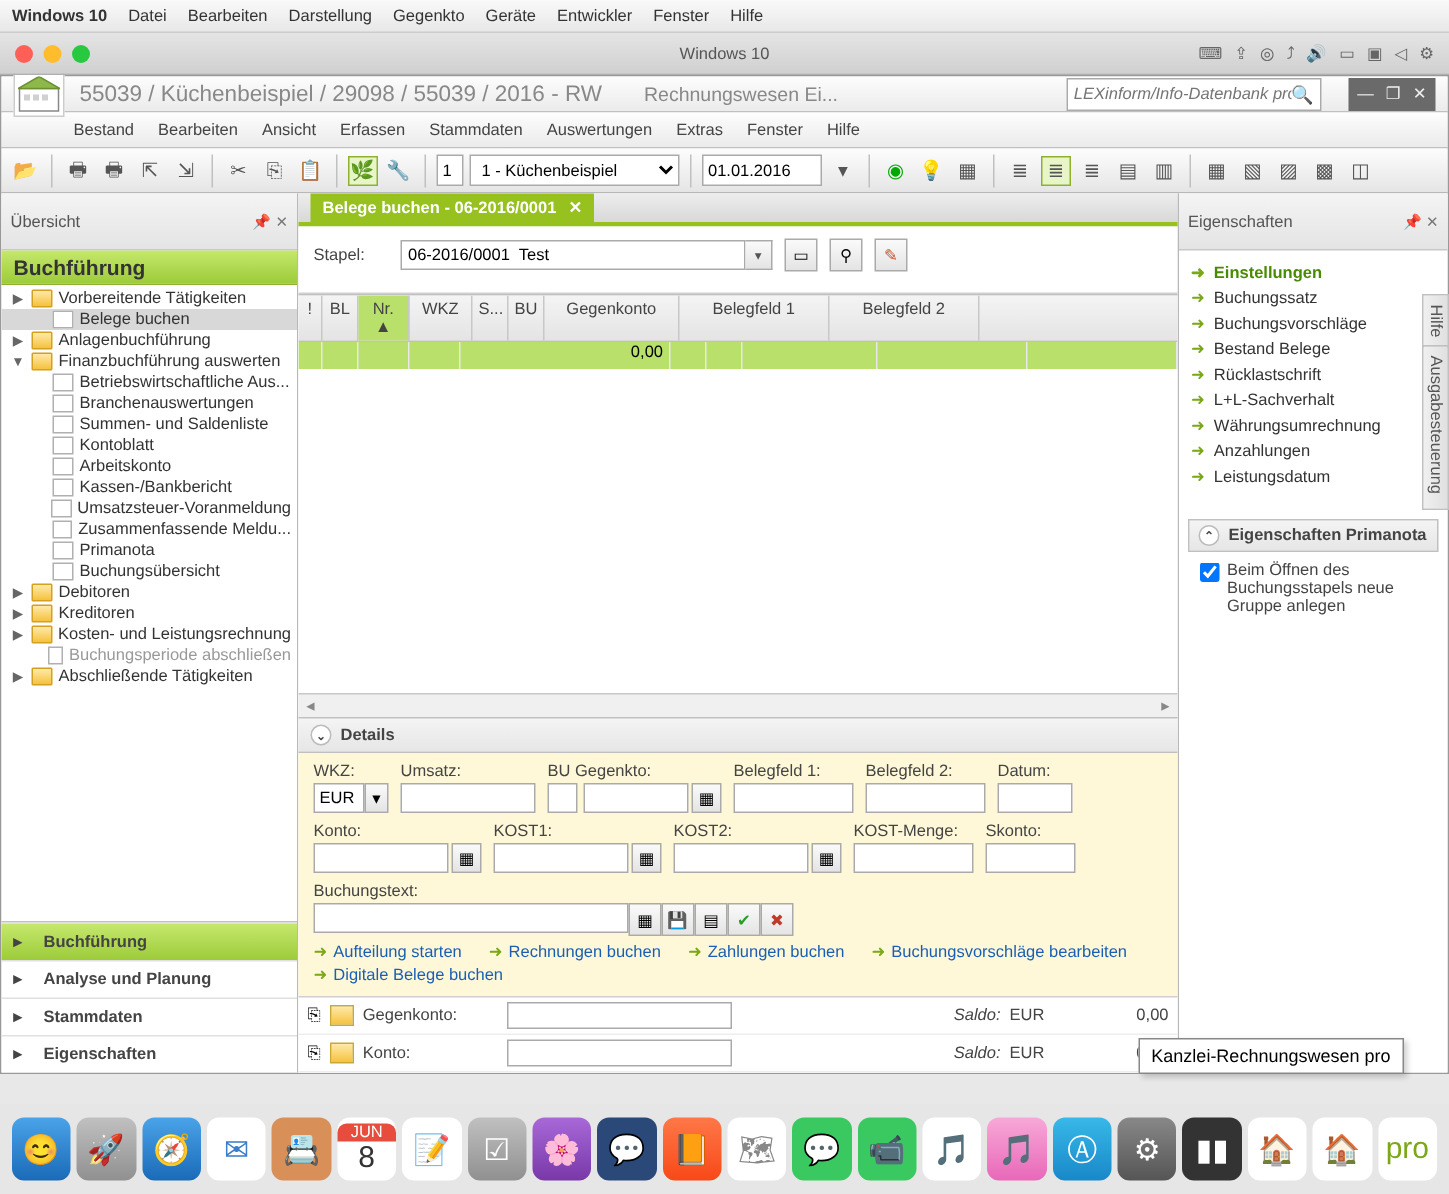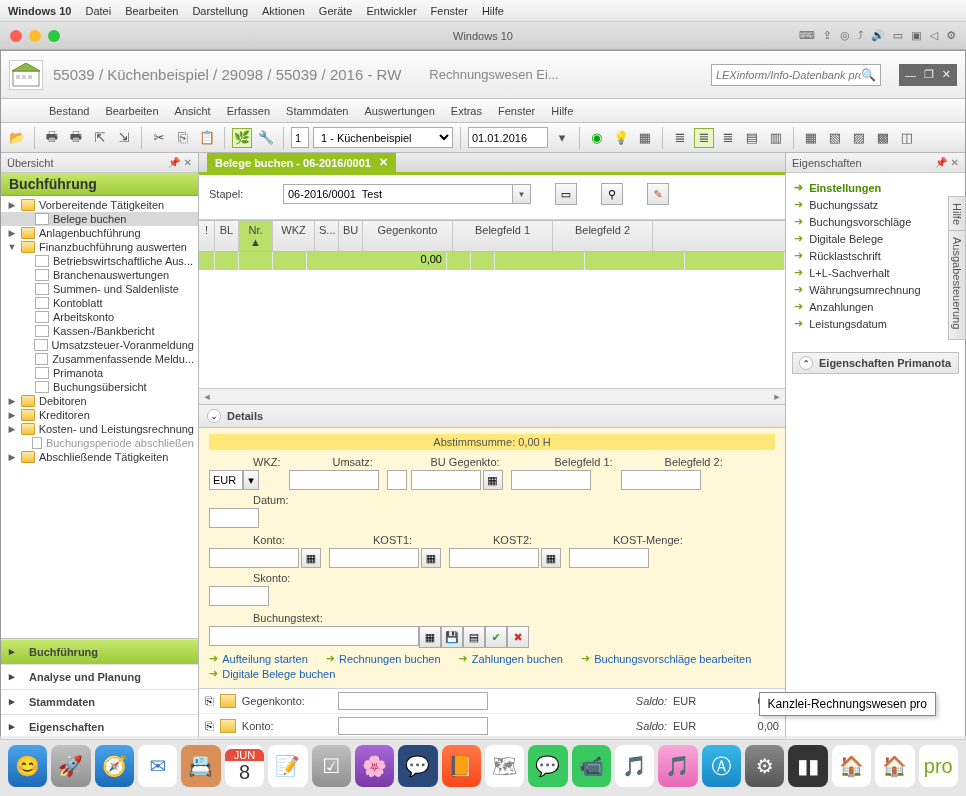--- a/index.html
+++ b/index.html
@@ -14,21 +14,21 @@
 .tl { width: 12px; height: 12px; border-radius: 50%; }
 .tl.r { background:#ff5f57; } .tl.y{background:#ffbd2e;} .tl.g{background:#28c940;}
 .mac-titlebar .mtitle { position:absolute; left:50%; transform:translateX(-50%); color:#555; }
 .mac-titlebar .micons { margin-left:auto; display:flex; gap:8px; color:#666; font-size:13px;}
 .mac-titlebar .micons span{cursor:default;}
 
 
 .app-shell { background:#fff; border:1px solid #999; }
 
 
-.app-titlebar { height: 48px; background: linear-gradient(#fdfdfd,#ebebeb); border-bottom:1px solid #c0c0c0; display:flex; align-items:center; padding:0 8px; gap:10px; }
+.app-titlebar { height: 24px; background: linear-gradient(#fdfdfd,#ebebeb); border-bottom:1px solid #c0c0c0; display:flex; align-items:center; padding:0 8px; gap:10px; }
 .app-logo { width:34px; height:30px; background:#fff; border:1px solid #ccc; display:flex; align-items:center; justify-content:center; }
 .app-logo svg{width:28px;height:24px;}
 .breadcrumb { color:#888; font-size:15px; }
 .app-titlebar .subtitle { color:#888; margin-left:18px; font-size:13px;}
 .searchbox { margin-left:auto; border:1px solid #aaa; background:#fff; height:22px; width:170px; display:flex; align-items:center; padding:0 4px;}
 .searchbox input { border:none; outline:none; flex:1; font-style:italic; color:#888; font-size:11px;}
 .searchbox .mag { color:#666; font-size:12px;}
 .winbtns { margin-left:8px; background:#6a6a6a; color:#eee; height:22px; display:flex; align-items:center; gap:8px; padding:0 6px; font-size:12px;}
 
 
@@ -38,21 +38,21 @@
 
 .app-toolbar { height:30px; background:linear-gradient(#fdfdfd,#e5e5e5); border-bottom:1px solid #b8b8b8; display:flex; align-items:center; padding:0 6px; gap:4px;}
 .tbtn { width:20px; height:20px; border:1px solid transparent; display:flex; align-items:center; justify-content:center; color:#555; font-size:13px;}
 .tsep { width:1px; height:22px; background:#c0c0c0; margin:0 3px;}
 .tselect { height:21px; border:1px solid #aaa; background:#fff; padding:0 3px; font-size:11px;}
 .tdate { height:21px; border:1px solid #aaa; background:#fff; padding:0 3px; font-size:11px; width:80px;}
 
 
 .main-layout { display:flex; height:586px; }
 .left-panel { width:198px; background:#fff; border-right:1px solid #b8b8b8; display:flex; flex-direction:column;}
-.panel-header { height:20px; background:linear-gradient(#f4f4f4,#e4e4e4); border-bottom:1px solid #c8c8c8; display:flex; align-items:center; padding:0 6px; font-size:11px; color:#555;}
+.panel-header { height:38px; background:linear-gradient(#f4f4f4,#e4e4e4); border-bottom:1px solid #c8c8c8; display:flex; align-items:center; padding:0 6px; font-size:11px; color:#555;}
 .panel-header .pin { margin-left:auto; font-size:10px; color:#777;}
 .nav-title { background:linear-gradient(#c5e86c,#9dcb3a); color:#333; font-weight:bold; font-size:14px; padding:3px 8px; border-bottom:1px solid #8fb030;}
 .tree { flex:1; overflow:auto; padding:2px 0; font-size:11px;}
 .tree-item { display:flex; align-items:center; padding:1px 4px 1px 6px; gap:4px; color:#333; white-space:nowrap;}
 .tree-item.sel { background:#d8d8d8; }
 .tree-item .exp { width:10px; text-align:center; color:#666; font-size:9px;}
 .tree-item .ficon { width:14px; height:12px; }
 .ficon.folder{ background:linear-gradient(#ffe9a8,#f5c23e); border:1px solid #d4a020; border-radius:1px;}
 .ficon.doc{ background:#fff; border:1px solid #b0b0b0;}
 .indent1{padding-left:20px;}
@@ -64,21 +64,21 @@
 .bicon{width:14px;height:14px;}
 
 
 .center-panel { flex:1; display:flex; flex-direction:column; border-right:1px solid #b8b8b8; background:#f6f6f6;}
 .tab-bar { height:22px; background:linear-gradient(#ededed,#d8d8d8); border-bottom:3px solid #96c11f; display:flex; align-items:flex-end;}
 .tab { background:#96c11f; color:#fff; padding:3px 8px; display:flex; align-items:flex-end; gap:8px; font-size:11px; font-weight:bold;}
 .tab .x{font-weight:bold;}
 .tab-bar .spacer{width:8px;}
 
 .form-area { padding:8px 10px; background:#fff; border-bottom:1px solid #d0d0d0;}
-.form-row{display:flex; align-items:center; gap:24px; margin-bottom:6px;}
+.form-row{display:flex; align-items:center; gap:8px; margin-bottom:6px;}
 .form-row label{color:#444;}
 .form-row input[type=text]{border:1px solid #aaa; height:20px; padding:0 4px; background:#fff;}
 .dd{display:flex;}
 .dd input{width:230px;}
 .dd .arr{width:18px;height:20px;border:1px solid #aaa;border-left:none;background:linear-gradient(#fafafa,#e4e4e4);display:flex;align-items:center;justify-content:center;font-size:9px;color:#555;}
 .mini-btn{width:22px;height:22px;border:1px solid #aaa;background:linear-gradient(#fafafa,#e4e4e4);display:flex;align-items:center;justify-content:center;font-size:11px;}
 
 
 .grid-wrap{flex:1; background:#fff; border-top:1px solid #c0c0c0; overflow:hidden; display:flex; flex-direction:column;}
 .grid-head{display:flex; background:linear-gradient(#f4f4f4,#e4e4e4); border-bottom:1px solid #c0c0c0;}
@@ -91,21 +91,21 @@
 .hscroll .arr{width:16px;text-align:center;color:#888;}
 
 
 .details-panel{background:#fff;}
 .details-head{background:linear-gradient(#f4f4f4,#e6e6e6); border-top:1px solid #c0c0c0; border-bottom:1px solid #c0c0c0; padding:4px 8px; display:flex; align-items:center; gap:6px; font-weight:bold; color:#444;}
 .details-head .chev{width:14px;height:14px;border:1px solid #bbb;border-radius:7px;display:flex;align-items:center;justify-content:center;font-size:8px;background:#fff;}
 .details-body{background:#fff8d8; padding:6px 10px;}
 .abst{background:#ffe87a; text-align:center; padding:2px; margin-bottom:6px; color:#555;}
 .dform{display:flex; flex-wrap:wrap; gap:4px 0;}
 .dcol{display:flex; flex-direction:column; margin-right:8px;}
-.dcol label{color:#444; font-size:11px; margin-bottom:2px;margin-left:44px;}
+.dcol label{color:#444; font-size:11px; margin-bottom:2px;}
 .dcol input{border:1px solid #aaa; height:20px; padding:0 3px; background:#fff;}
 .dcol .iw{display:flex;}
 .link-row{display:flex; gap:18px; padding:4px 0 2px; align-items:center;}
 .link-row .lnk{color:#1a5fb4; display:flex; align-items:center; gap:4px;}
 .link-row .lnk .arr{color:#7aa818; font-size:11px;}
 
 .account-rows{background:#fff; border-top:1px solid #d0d0d0;}
 .arow{display:flex; align-items:center; padding:3px 6px; gap:6px; border-bottom:1px solid #eee;}
 .arow .aicon{width:16px;height:14px;border:1px solid #c9a838;background:linear-gradient(#ffe9a8,#f5c23e);}
 .arow .alabel{width:90px; color:#444;}
@@ -136,21 +136,21 @@
 .dock .dicon{width:42px;height:42px;border-radius:8px;background:linear-gradient(#c0c0c0,#909090);display:flex;align-items:center;justify-content:center;font-size:20px;color:#fff;}
 </style>
 </head>
 <body>
 
 <div class="mac-menubar">
   <span class="app-name">Windows 10</span>
   <span>Datei</span>
   <span>Bearbeiten</span>
   <span>Darstellung</span>
-  <span>Aktionen</span>
+  <span>Gegenkto</span>
   <span>Geräte</span>
   <span>Entwickler</span>
   <span>Fenster</span>
   <span>Hilfe</span>
 </div>
 
 <div class="mac-titlebar">
   <div class="traffic">
     <div class="tl r"></div>
     <div class="tl y"></div>
@@ -423,21 +423,20 @@
             <span class="arr">▸</span>
           </div>
       </div>
 
       <div class="details-panel">
         <div class="details-head">
           <span class="chev">⌄</span>
           <span>Details</span>
         </div>
         <div class="details-body">
-          <div class="abst">Abstimmsumme: 0,00 H</div>
           <div class="dform">
             <div class="dcol">
                 <label>WKZ:</label>
                 <div class="iw">
                   <input style="width: 34px;" value="EUR">
                   <div class="arr mini-btn" style="width:16px;height:20px">▾</div>
                 </div>
               </div>
             <div class="dcol">
                 <label>Umsatz:</label>
@@ -569,21 +568,21 @@
           <div class="pitem">
             <span class="arr">➜</span>
             <span>Buchungssatz</span>
           </div>
           <div class="pitem">
             <span class="arr">➜</span>
             <span>Buchungsvorschläge</span>
           </div>
           <div class="pitem">
             <span class="arr">➜</span>
-            <span>Digitale Belege</span>
+            <span>Bestand Belege</span>
           </div>
           <div class="pitem">
             <span class="arr">➜</span>
             <span>Rücklastschrift</span>
           </div>
           <div class="pitem">
             <span class="arr">➜</span>
             <span>L+L-Sachverhalt</span>
           </div>
           <div class="pitem">
@@ -597,20 +596,26 @@
           <div class="pitem">
             <span class="arr">➜</span>
             <span>Leistungsdatum</span>
           </div>
         </div>
       <div style="padding:0 6px">
         <div class="subhead">
             <span class="chev" style="width:14px;height:14px;border:1px solid #bbb;border-radius:7px;display:inline-flex;align-items:center;justify-content:center;font-size:8px;background:#fff">⌃</span>
             <span>Eigenschaften Primanota</span>
           </div>
+        <div class="subbody">
+          <label>
+              <input type="checkbox" checked="" style="">
+              <span>Beim Öffnen des Buchungsstapels neue Gruppe anlegen</span>
+            </label>
+        </div>
       </div>
     </div>
   </div>
 </div>
 
 <div class="vtab hilfe">Hilfe</div>
 <div class="vtab ausg">Ausgabesteuerung</div>
 
 <div class="tooltip">Kanzlei-Rechnungswesen pro</div>
 

